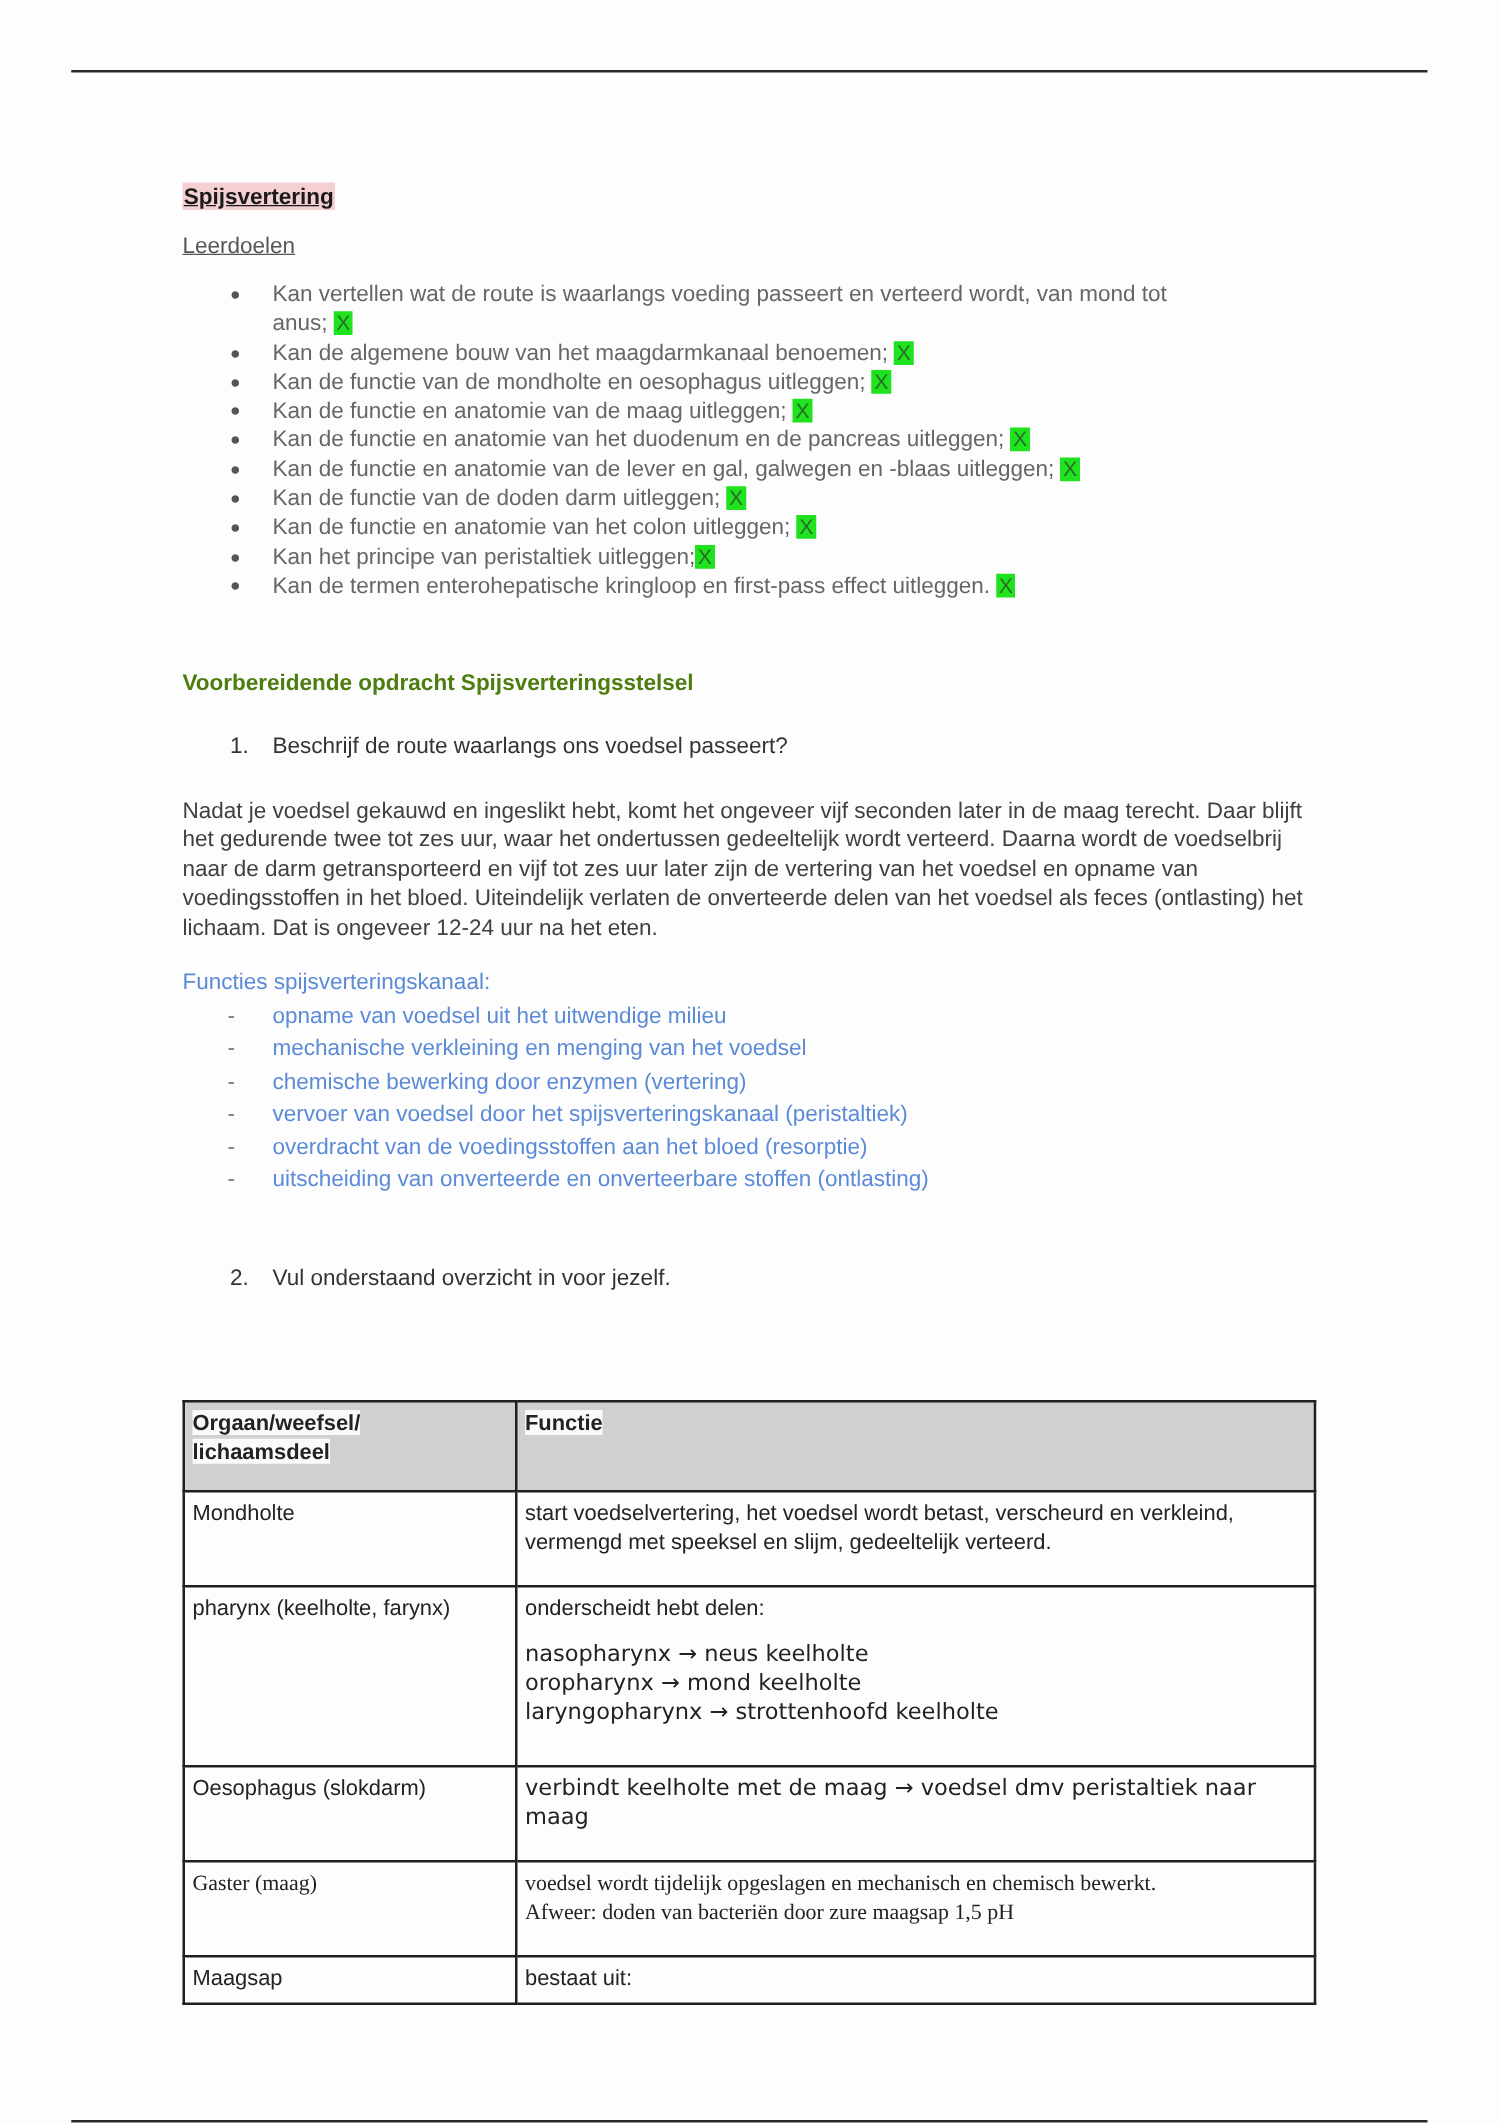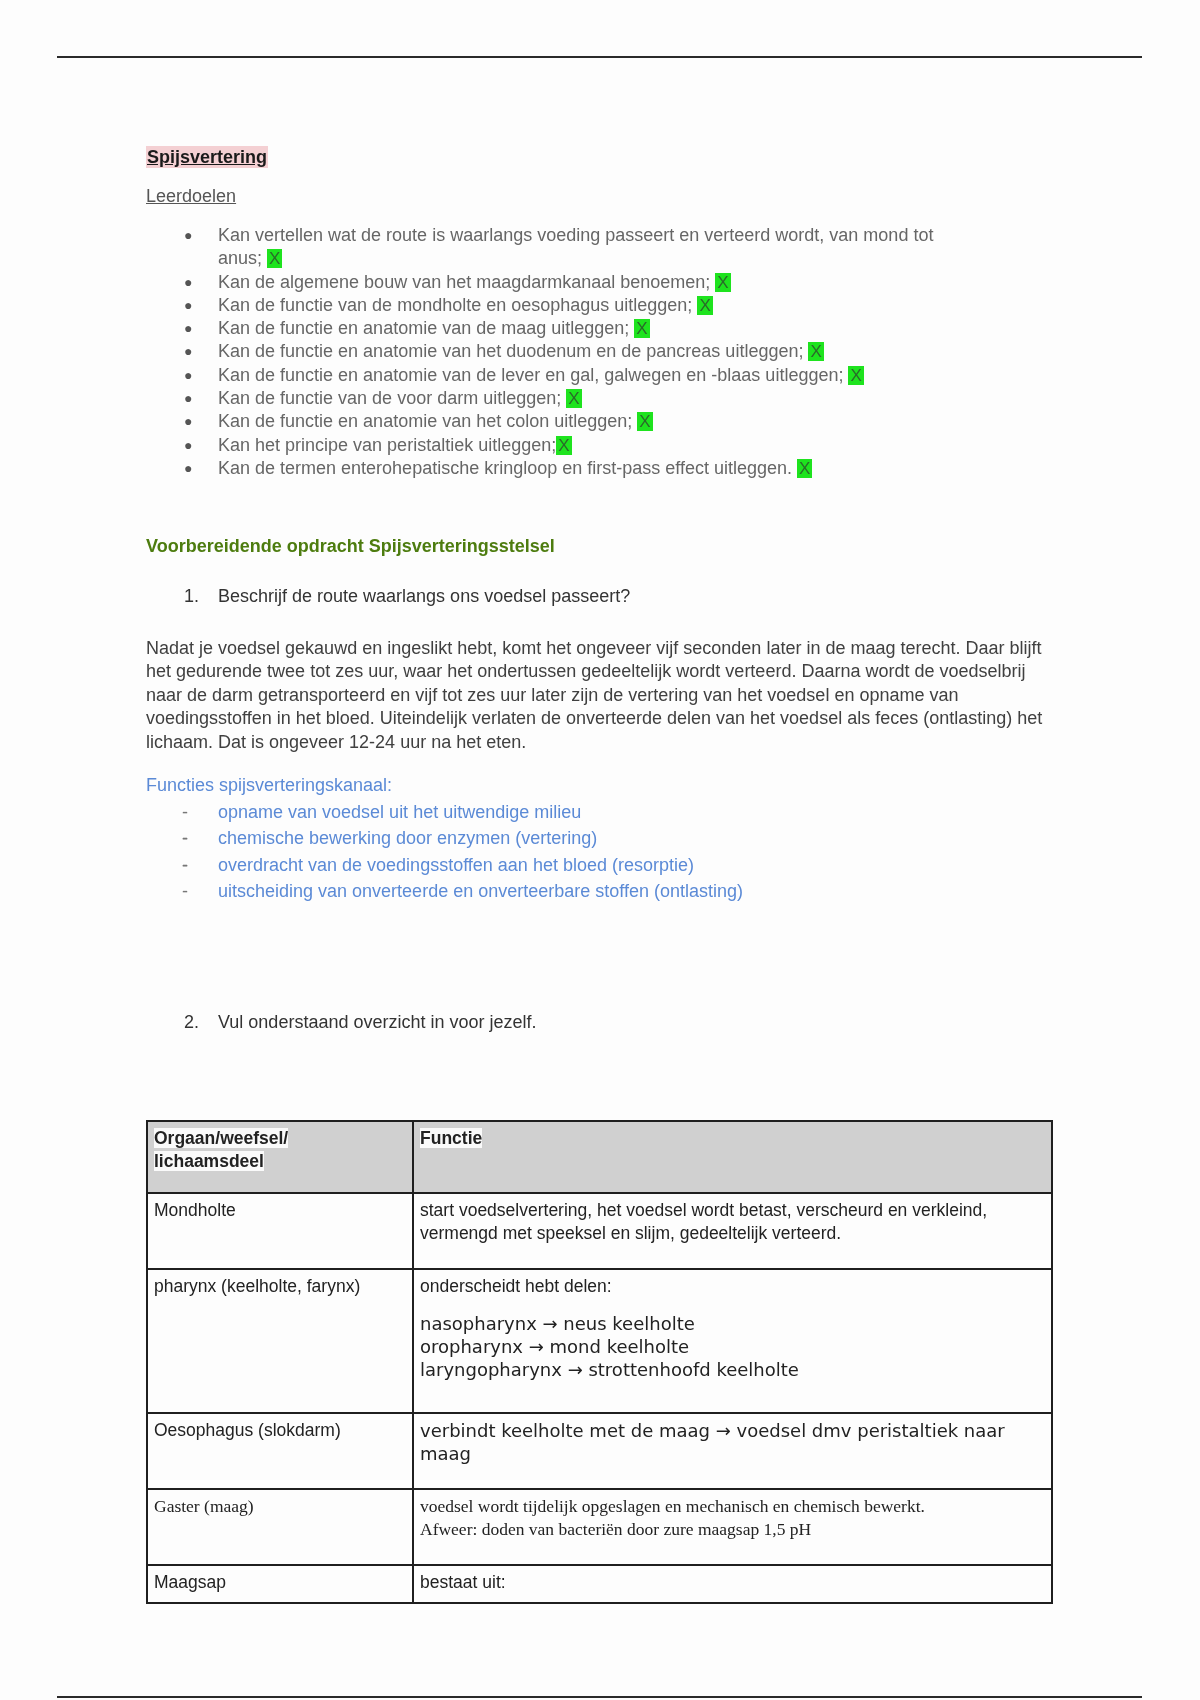--- a/index.html
+++ b/index.html
@@ -123,21 +123,21 @@
       <span>Kan de functie en anatomie van het duodenum en de pancreas uitleggen;</span>
       <span class="mark">X</span>
     </li>
     <li>
       <span class="bullet">●</span>
       <span>Kan de functie en anatomie van de lever en gal, galwegen en -blaas uitleggen;</span>
       <span class="mark">X</span>
     </li>
     <li>
       <span class="bullet">●</span>
-      <span>Kan de functie van de voor darm uitleggen;</span>
+      <span>Kan de functie van de doden darm uitleggen;</span>
       <span class="mark">X</span>
     </li>
     <li>
       <span class="bullet">●</span>
       <span>Kan de functie en anatomie van het colon uitleggen;</span>
       <span class="mark">X</span>
     </li>
     <li>
       <span class="bullet">●</span>
       <span>Kan het principe van peristaltiek uitleggen;</span><span class="mark">X</span>
@@ -154,23 +154,23 @@
   <div class="q q1">
     <span class="num">1.</span>
     <span class="txt">Beschrijf de route waarlangs ons voedsel passeert?</span>
   </div>
 
   <div class="answer">Nadat je voedsel gekauwd en ingeslikt hebt, komt het ongeveer vijf seconden later in de maag terecht. Daar blijft het gedurende twee tot zes uur, waar het ondertussen gedeeltelijk wordt verteerd. Daarna wordt de voedselbrij naar de darm getransporteerd en vijf tot zes uur later zijn de vertering van het voedsel en opname van voedingsstoffen in het bloed. Uiteindelijk verlaten de onverteerde delen van het voedsel als feces (ontlasting) het lichaam. Dat is ongeveer 12-24 uur na het eten.</div>
 
   <div class="fn-label">Functies spijsverteringskanaal:</div>
   <ul class="fns">
     <li><span class="dash">-</span><span>opname van voedsel uit het uitwendige milieu</span></li>
-    <li><span class="dash">-</span></li>
+    <li><span class="dash">-</span><span>mechanische verkleining en menging van het voedsel</span></li>
     <li><span class="dash">-</span><span>chemische bewerking door enzymen (vertering)</span></li>
-    <li><span class="dash">-</span></li>
+    <li><span class="dash">-</span><span>vervoer van voedsel door het spijsverteringskanaal (peristaltiek)</span></li>
     <li><span class="dash">-</span><span>overdracht van de voedingsstoffen aan het bloed (resorptie)</span></li>
     <li><span class="dash">-</span><span>uitscheiding van onverteerde en onverteerbare stoffen (ontlasting)</span></li>
   </ul>
 
   <div class="q q2">
     <span class="num">2.</span>
     <span class="txt">Vul onderstaand overzicht in voor jezelf.</span>
   </div>
 
   <table class="overview">

